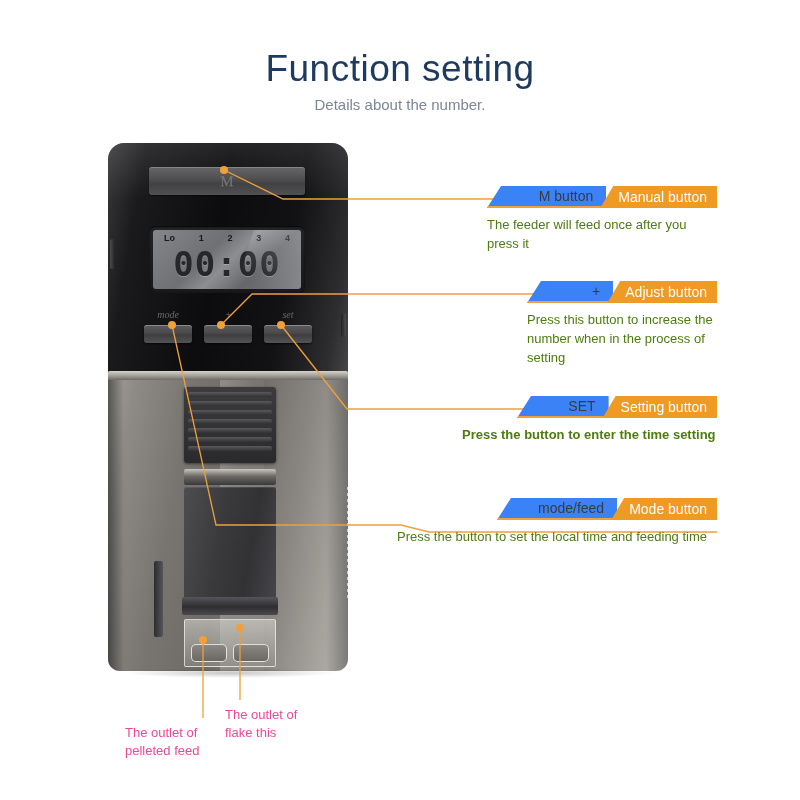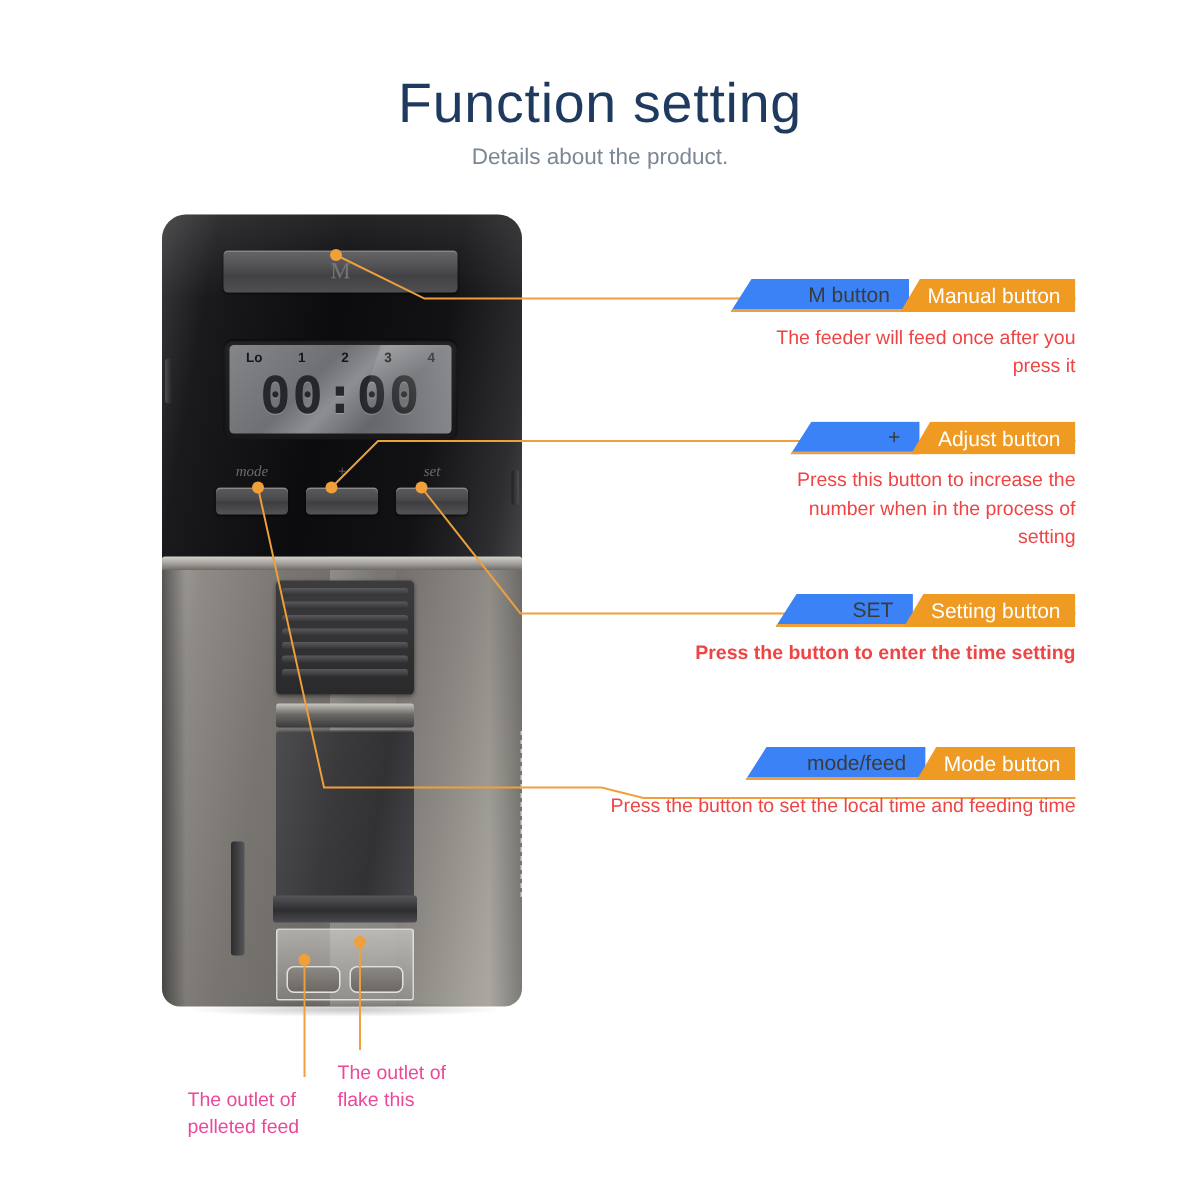--- a/index.html
+++ b/index.html
@@ -188,36 +188,36 @@
   }
   .callout-right {
     background:#ef9a23;
     display:flex; align-items:center;
     padding: 0 10px 0 18px;
     font-size:14px; color:#ffffff;
     clip-path: polygon(13px 0, 100% 0, 100% 100%, 0 100%);
     margin-left:-6px;
   }
   .callout-desc {
-    font-size:13px; color:#ef4444; line-height:19px; padding-top:7px;
-    text-align:right;
+    font-size:13px; color:#4d7c0f; line-height:19px; padding-top:7px;
+    text-align:left;
   }
 
   
   .leaders { position:absolute; left:0; top:0; width:800px; height:800px; pointer-events:none; }
 
   
   .bottom-label { position:absolute; font-size:13px; color:#ec4899; line-height:18px; }
 </style>
 </head>
 <body>
 
 <div class="header">
   <div class="page-title">Function setting</div>
-  <div class="page-subtitle">Details about the product.</div>
+  <div class="page-subtitle">Details about the number.</div>
 </div>
 
 <div class="device">
 
   <div class="device-top">
     <div class="side-notch-l"></div>
     <div class="side-notch-r"></div>
 
     <div class="m-button">
       <span class="m-button-label">M</span>

